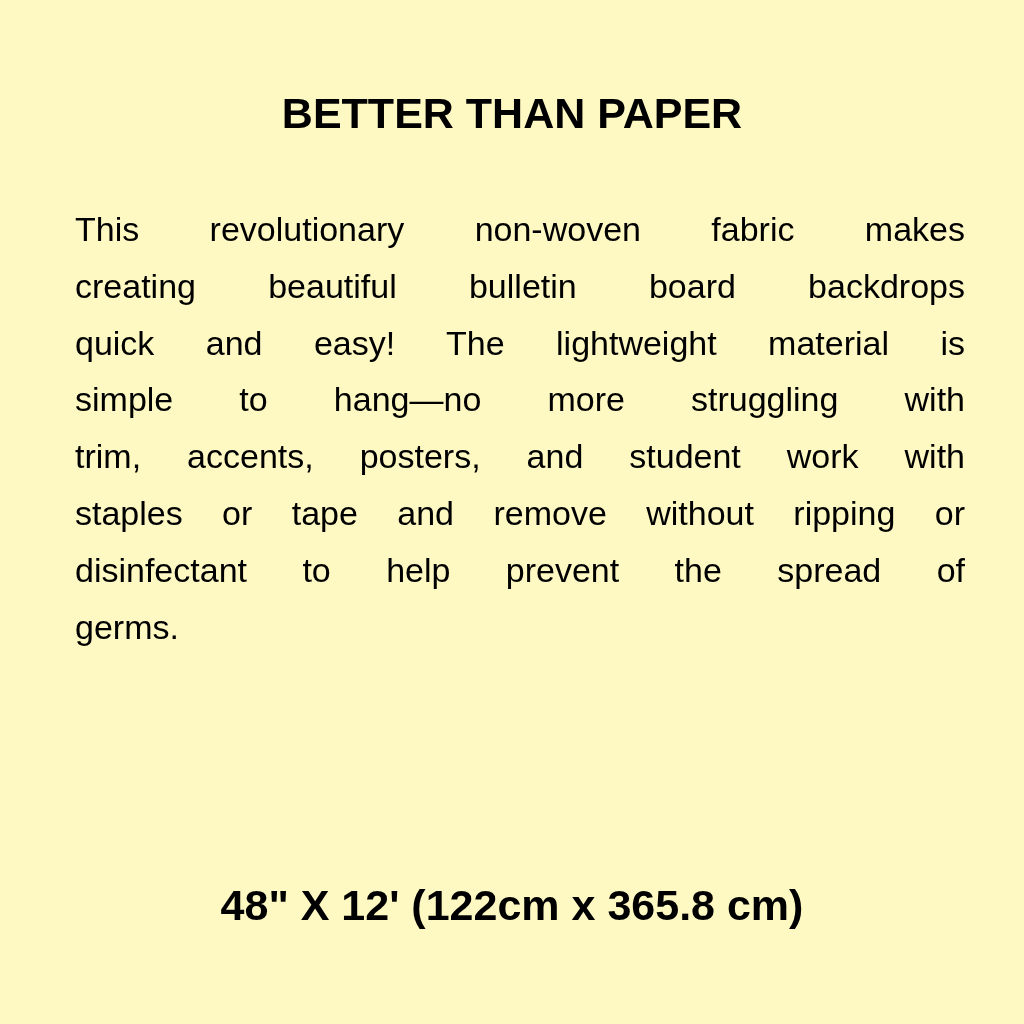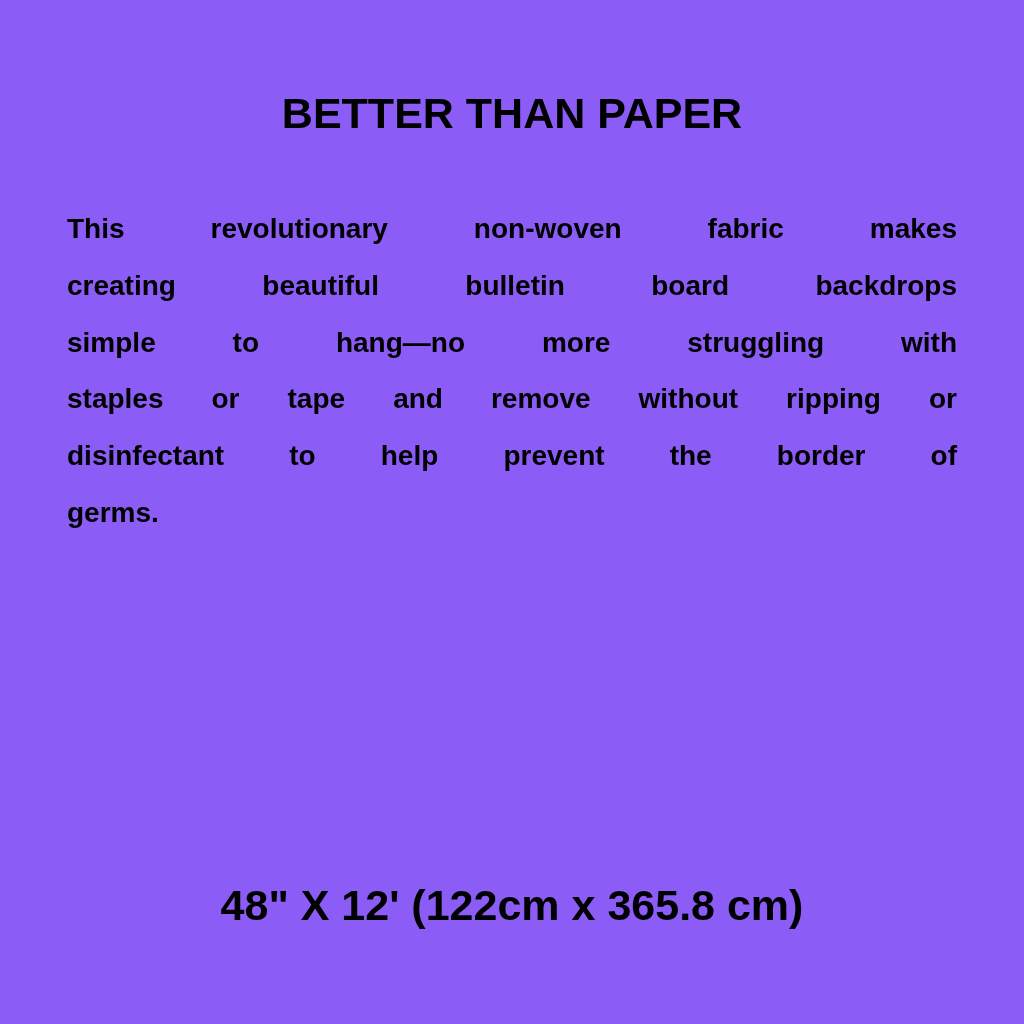--- a/index.html
+++ b/index.html
@@ -4,44 +4,44 @@
 <style>
   html, body {
     margin: 0;
     padding: 0;
     background: #ffffff;
   }
   .page {
     position: relative;
     width: 1024px;
     height: 1024px;
-    background: #8b5cf6;
+    background: #fef9c3;
     color: #000000;
     font-family: "Liberation Sans", sans-serif;
     overflow: hidden;
   }
   .doc-title {
     position: absolute;
     top: 92px;
     left: 0;
     width: 1024px;
     margin: 0;
     font-size: 43px;
     line-height: 43px;
     font-weight: bold;
     text-align: center;
     white-space: nowrap;
   }
   .body-paragraph {
     position: absolute;
     top: 201px;
-    left: 67px;
+    left: 75px;
     width: 890px;
-    font-size: 28px;
-    font-weight: bold;
+    font-size: 34px;
+    font-weight: normal;
   }
   .body-line {
     line-height: 56.8px;
     text-align: justify;
     text-align-last: justify;
     white-space: normal;
   }
   .body-line.last {
     text-align: left;
     text-align-last: left;
@@ -60,20 +60,22 @@
 </style>
 </head>
 <body>
 
 <div class="page">
   <h1 class="doc-title">BETTER THAN PAPER</h1>
 
   <div class="body-paragraph">
       <div class="body-line">This revolutionary non-woven fabric makes</div>
       <div class="body-line">creating beautiful bulletin board backdrops</div>
+      <div class="body-line">quick and easy! The lightweight material is</div>
       <div class="body-line">simple to hang—no more struggling with</div>
+      <div class="body-line">trim, accents, posters, and student work with</div>
       <div class="body-line">staples or tape and remove without ripping or</div>
-      <div class="body-line">disinfectant to help prevent the border of</div>
+      <div class="body-line">disinfectant to help prevent the spread of</div>
       <div class="body-line last">germs.</div>
     </div>
 
   <div class="dimensions-line">48" X 12' (122cm x 365.8 cm)</div>
 </div>
 
 </body></html>

